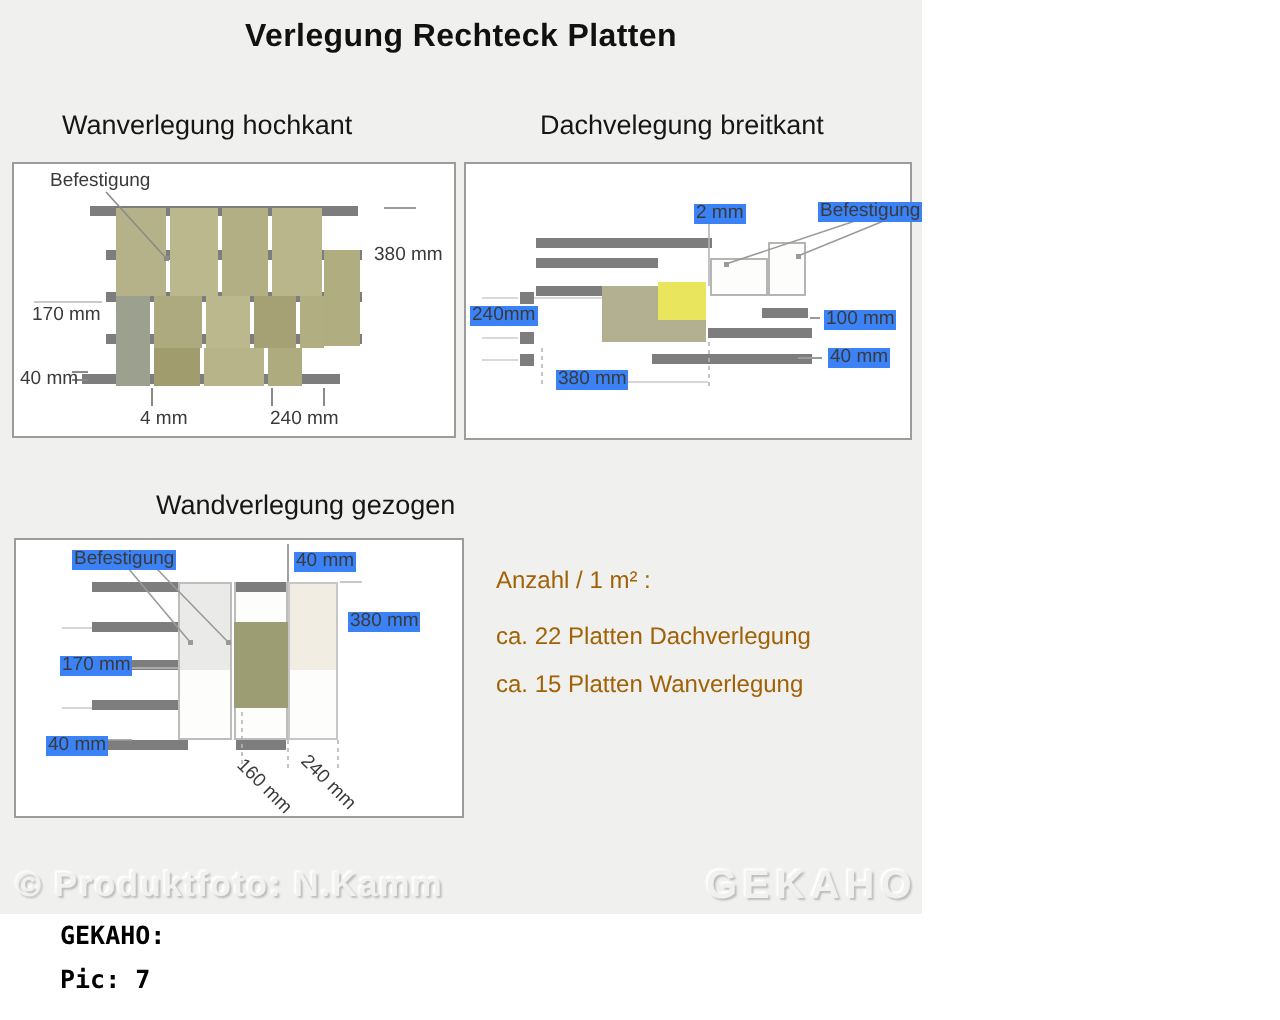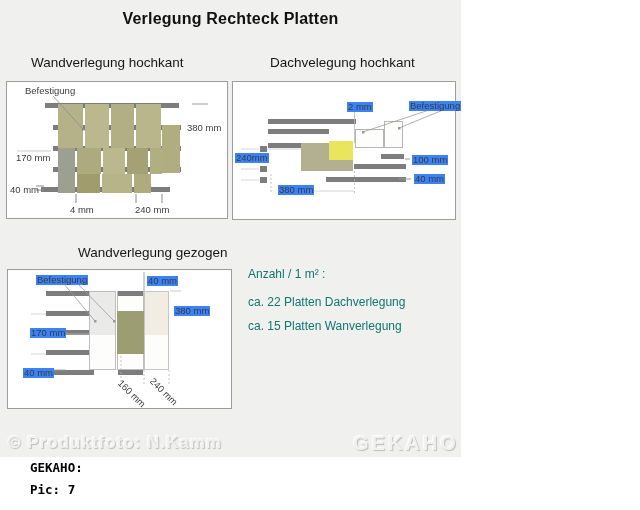--- a/index.html
+++ b/index.html
@@ -11,40 +11,40 @@
               font-weight:bold;color:#111;letter-spacing:.2px;}
   .panel-title{font-size:13.5px;color:#161616;white-space:nowrap;}
   .panel{background:#ffffff;border:1px solid #9c9c9c;}
   .lbl{font-size:9.5px;color:#3a3a3a;white-space:nowrap;line-height:1;}
   .lbl.onwhite{background:#3b82f6;padding:0 1px;}
   .batten{background:#7d7d7d;}
   .plate{position:absolute;}
   .sq{position:absolute;background:#7d7d7d;}
   .outl{position:absolute;background:#fdfdfc;border:1px solid #b5b5b5;box-sizing:border-box;}
   .rot{transform:rotate(45deg);transform-origin:left top;}
-  .info-head,.info-line{font-size:12px;color:#0f766e;white-space:nowrap;}
+  .info-head,.info-line{font-size:12px;color:#a16207;white-space:nowrap;margin-top:16px;}
   .wm{font-weight:bold;color:#f1f1ef;white-space:nowrap;
       text-shadow:1px 1px 1px #bdbdbd,-1px -1px 1px #ffffff;}
   .wm.copy{font-size:17px;letter-spacing:1px;}
   .wm.brand{font-size:20px;letter-spacing:3px;}
   .caption{font-family:"DejaVu Sans Mono",monospace;font-weight:bold;
            font-size:12.5px;color:#000;white-space:nowrap;margin-left:28px;}
   svg.ovl{position:absolute;left:0;top:0;pointer-events:none;}
 </style>
 </head>
 <body>
 
 <div class="root">
 
   <div class="abs canvas">
 
     <div class="abs main-title">Verlegung Rechteck Platten</div>
 
-    <div class="abs panel-title" style="left:31px;top:55px;">Wandverlegung hochkant</div>
-    <div class="abs panel-title" style="left:270px;top:55px;">Dachvelegung hochkant</div>
+    <div class="abs panel-title" style="left:31px;top:55px;">Wanverlegung hochkant</div>
+    <div class="abs panel-title" style="left:270px;top:55px;">Dachvelegung breitkant</div>
     <div class="abs panel-title" style="left:38px;top:245px;margin-left:40px;">Wandverlegung gezogen</div>
 
     <div class="abs panel" style="left:6px;top:81px;width:220px;height:136px;">
 
       <div class="abs batten" style="left:38px;top:21px;width:134px;height:5px;"></div>
       <div class="abs batten" style="left:46px;top:43px;width:128px;height:5px;"></div>
       <div class="abs batten" style="left:46px;top:64px;width:128px;height:5px;"></div>
       <div class="abs batten" style="left:46px;top:85px;width:128px;height:5px;"></div>
       <div class="abs batten" style="left:34px;top:105px;width:129px;height:5px;"></div>
 

